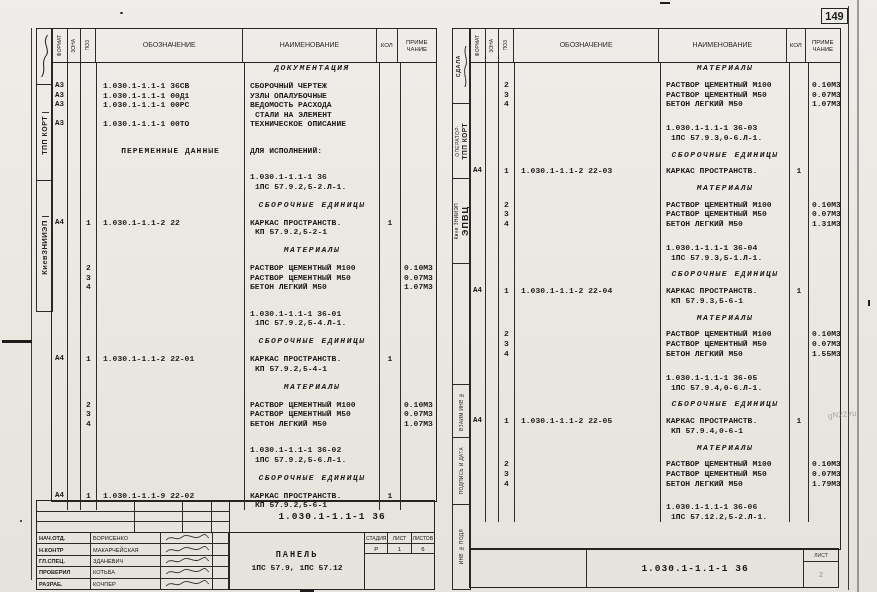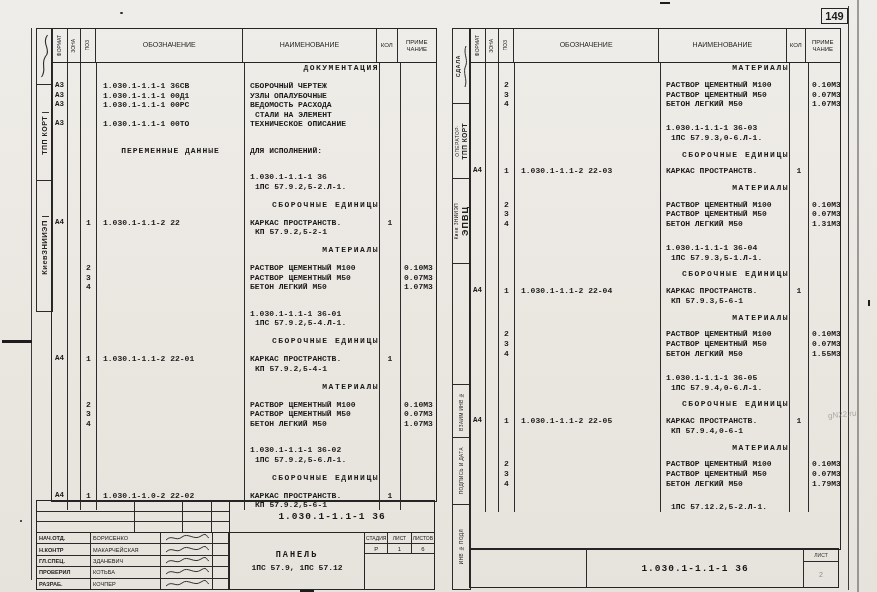--- a/index.html
+++ b/index.html
@@ -31,21 +31,21 @@
   .lt .c-q{width:20px;text-align:center;}
   .lt .c-r{width:39px;padding-left:3px;box-sizing:border-box;}
   
   .rt .c-f{width:15px;text-align:center;font-size:7.5px;}
   .rt .c-z{width:12px;}
   .rt .c-p{width:15px;text-align:center;}
   .rt .c-d{width:146px;padding-left:6px;box-sizing:border-box;}
   .rt .c-n{width:129px;padding-left:5px;box-sizing:border-box;}
   .rt .c-q{width:18px;text-align:center;}
   .rt .c-r{width:35px;padding-left:3px;box-sizing:border-box;}
-  .c-n.head{text-align:right;letter-spacing:1.5px;padding-left:0;}
+  .c-n.head{text-align:center;letter-spacing:1.5px;padding-left:0;font-style:italic;}
   .c-n.ind{padding-left:10px;}
   .c-d.center{text-align:center;padding-left:0;letter-spacing:1px;}
   
   .mstrip{position:absolute;border:1px solid #2a2a2a;background:transparent;}
   .mbox{border-bottom:1px solid #2a2a2a;display:flex;align-items:center;justify-content:center;overflow:hidden;}
   .mbox:last-child{border-bottom:none;}
   .mtxt{font-size:6px;color:#222;letter-spacing:.5px;}
   .mbig{font-size:9px;font-weight:bold;letter-spacing:1px;}
   .mrow{display:flex;height:100%;align-items:center;justify-content:center;gap:1px;}
   
@@ -542,21 +542,21 @@
           <div class="c c-p"></div>
           <div class="c c-d"></div>
           <div class="c c-n"></div>
           <div class="c c-q"></div>
           <div class="c c-r"></div>
         </div>
         <div class="tline">
           <div class="c c-f">А4</div>
           <div class="c c-z"></div>
           <div class="c c-p">1</div>
-          <div class="c c-d">1.030.1-1.0-2 22-02</div>
+          <div class="c c-d">1.030.1-1.1-9 22-02</div>
           <div class="c c-n">КАРКАС ПРОСТРАНСТВ.</div>
           <div class="c c-q">1</div>
           <div class="c c-r"></div>
         </div>
         <div class="tline">
           <div class="c c-f"></div>
           <div class="c c-z"></div>
           <div class="c c-p"></div>
           <div class="c c-d"></div>
           <div class="c c-n ind">КП 57.9.2,5-6-1</div>
@@ -1177,20 +1177,29 @@
           <div class="c c-d"></div>
           <div class="c c-n"></div>
           <div class="c c-q"></div>
           <div class="c c-r"></div>
         </div>
         <div class="tline">
           <div class="c c-f"></div>
           <div class="c c-z"></div>
           <div class="c c-p"></div>
           <div class="c c-d"></div>
+          <div class="c c-n">1.030.1-1.1-1 36-06</div>
+          <div class="c c-q"></div>
+          <div class="c c-r"></div>
+        </div>
+        <div class="tline">
+          <div class="c c-f"></div>
+          <div class="c c-z"></div>
+          <div class="c c-p"></div>
+          <div class="c c-d"></div>
           <div class="c c-n ind">1ПС 57.12.2,5-2.Л-1.</div>
           <div class="c c-q"></div>
           <div class="c c-r"></div>
         </div>
       </div>
   </div>
 
   <div class="box" style="left:469px;top:548px;width:370px;height:40px;display:flex;">
     <div style="width:116px;border-right:1px solid #2a2a2a;"></div>
     <div class="docnum" style="flex:1;border:none;position:static;">1.030.1-1.1-1 36</div>

